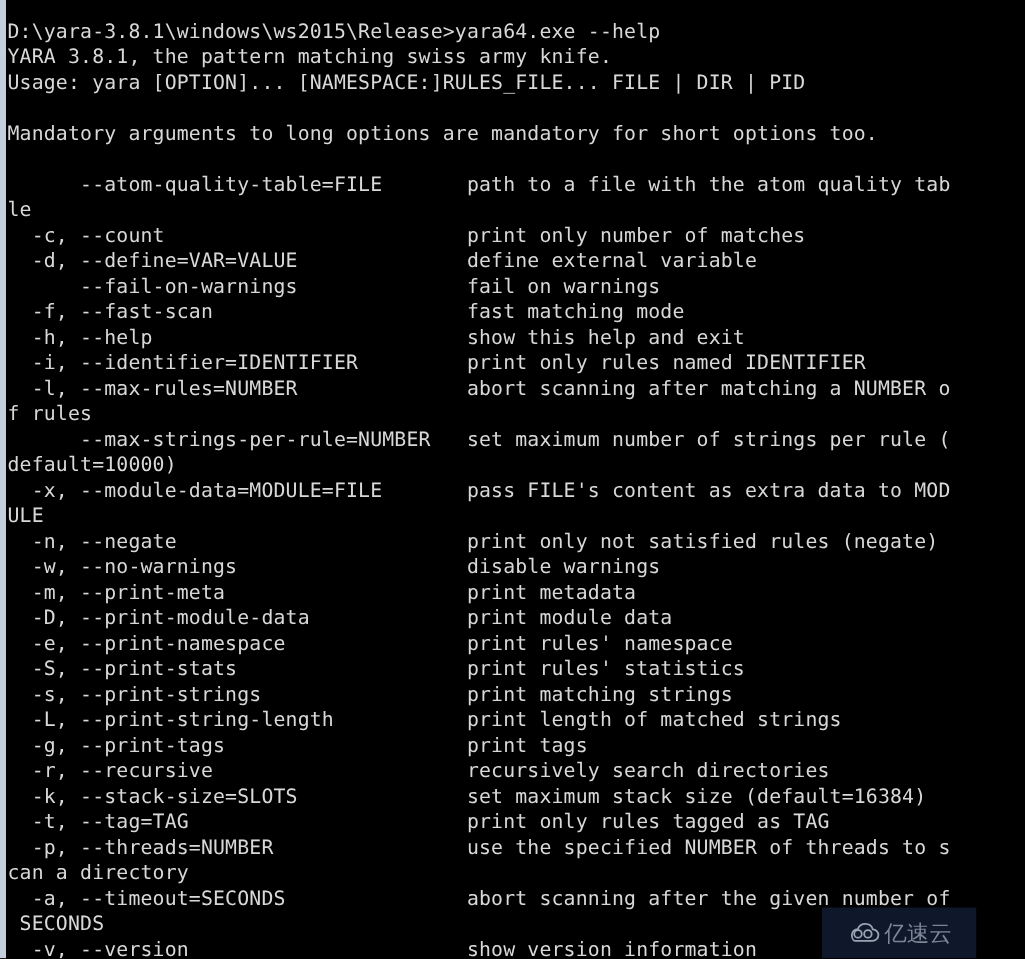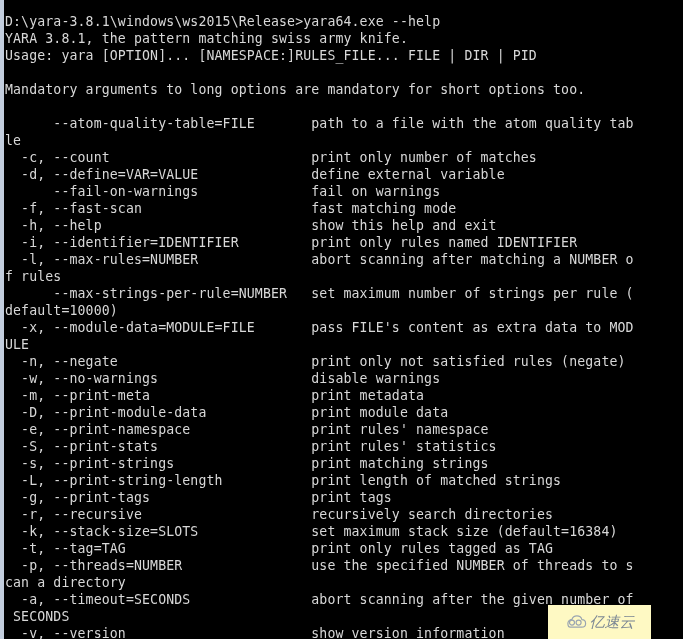--- a/index.html
+++ b/index.html
@@ -48,27 +48,26 @@
     white-space: pre;
     overflow: hidden;
   }
   
   #watermark {
     position: absolute;
     right: 0;
     bottom: 0;
     width: 103px;
     height: 34px;
-    background: #fef9c3;
+    background: #0f172a;
     display: flex;
     align-items: center;
     justify-content: center;
     gap: 3px;
     z-index: 5;
-    font-style: italic;
   }
   #watermark .wm-icon {
     display: block;
     line-height: 0;
   }
   #watermark .wm-text {
     font-family: "DejaVu Sans", "Liberation Sans", sans-serif;
     font-size: 15px;
     color: #7b8794;
     letter-spacing: 0px;

